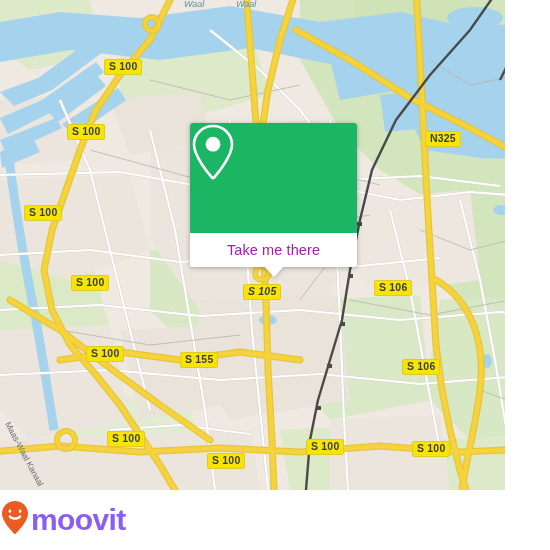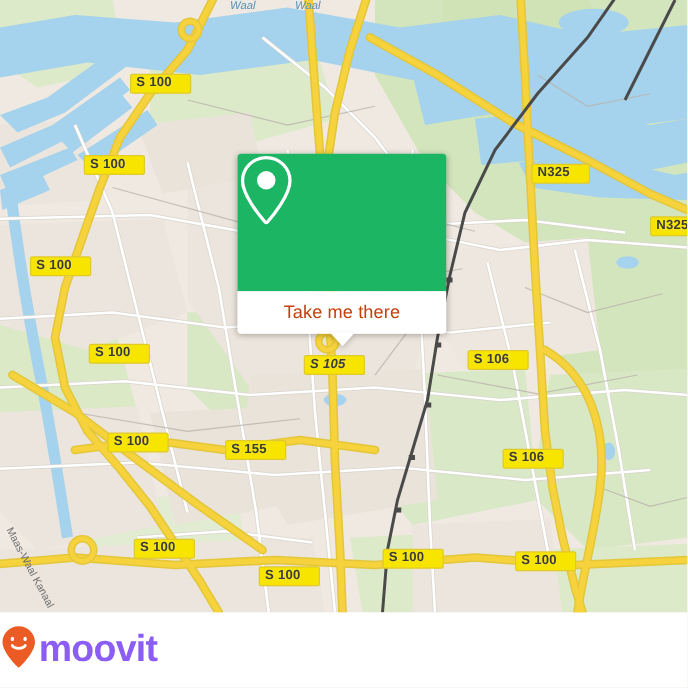--- a/index.html
+++ b/index.html
@@ -5,34 +5,34 @@
   * { margin:0; padding:0; box-sizing:border-box; }
   html, body { width:550px; height:550px; }
   body {
     font-family: "Liberation Sans", sans-serif;
     background:#fff;
     overflow:hidden;
   }
   #app { position:relative; width:550px; height:550px; overflow:hidden; background:#fff; }
 
   
-  .map { position:absolute; left:0; top:0; width:550px; height:490px; overflow:hidden; background:#efe9e1; }
+  .map { position:absolute; left:0; top:0; width:505px; height:490px; overflow:hidden; background:#efe9e1; }
   .map svg { position:absolute; left:0; top:0; display:block; }
 
   
   .shield {
     position:absolute;
     background:#f7e500;
     border:1.6px solid #e0c92c;
     border-radius:2px;
     color:#3b3b32;
     font-size:10.5px;
     font-weight:bold;
     letter-spacing:.2px;
-    padding:1px 15px 2px 4px;
+    padding:1px 4px 2px 4px;
     line-height:11px;
     white-space:nowrap;
     font-family:"Liberation Sans", sans-serif;
     text-shadow:0 0 1px rgba(255,255,255,.4);
   }
 
   .waterlabel {
     position:absolute;
     color:#5b8fae;
     font-size:9px;
@@ -68,21 +68,21 @@
   }
   .pin-svg { display:block; }
   .card-bottom {
     position:relative;
     background:#ffffff;
     border-radius:0 0 3px 3px;
     height:34px;
     display:flex; align-items:center; justify-content:center;
   }
   .card-bottom span {
-    color:#c2410c;
+    color:#a21caf;
     font-size:14.5px;
     letter-spacing:.1px;
   }
   .card-tail {
     position:absolute;
     left:50%; margin-left:-10px;
     bottom:-10px;
     width:0; height:0;
     border-left:10px solid transparent;
     border-right:10px solid transparent;

